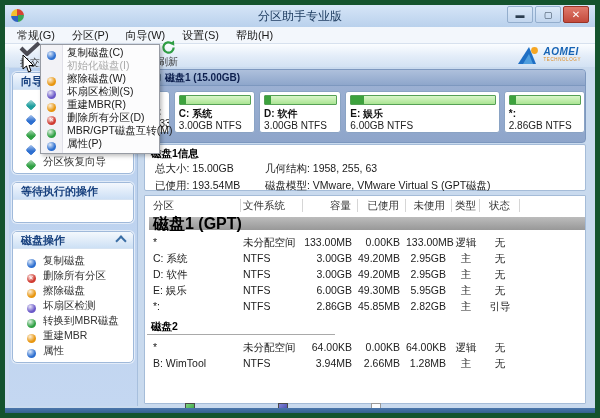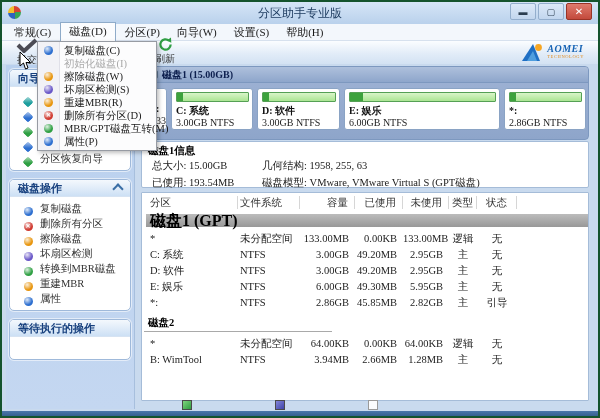--- a/index.html
+++ b/index.html
@@ -1,17 +1,17 @@
 <!DOCTYPE html>
 <html><head>
 <meta charset="utf-8">
 <style>
   html,body{margin:0;padding:0;background:#e8e8e8;font-family:"Liberation Sans","DejaVu Sans",sans-serif;}
   .window{position:relative;width:600px;height:418px;background:#a16207;overflow:hidden;
-    border:2px solid #14532d;box-sizing:border-box;font-family:Liberation Serif, serif;}
+    border:5px solid #14532d;box-sizing:border-box;}
   
   .titlebar{position:absolute;left:0;top:0;right:0;height:22px;
     background:linear-gradient(#d6e5f7,#b9d1ec);border-bottom:1px solid #9db6d4;}
   .app-icon{position:absolute;left:6px;top:4px;width:13px;height:13px;border-radius:50%;
     background:conic-gradient(#d84333 0 25%,#3aa655 25% 50%,#2f63c0 50% 75%,#f3c02e 75%);}
   .title{position:absolute;left:0;right:0;top:3px;text-align:center;font-size:12px;color:#1c3a5e;}
   .win-controls{position:absolute;right:6px;top:1px;display:flex;gap:2px;}
   .wbtn{width:26px;height:17px;display:flex;align-items:center;justify-content:center;
     font-size:9px;color:#2c3e50;background:linear-gradient(#dce9f8,#c2d6ee);
     border:1px solid #93aecd;border-radius:2px;box-sizing:border-box;}
@@ -30,21 +30,21 @@
   .tool-btn svg{display:block;}
   .logo{position:absolute;right:14px;top:1px;display:flex;align-items:center;gap:3px;}
   .logo-text{display:flex;flex-direction:column;line-height:1;}
   .logo-title{font-size:10px;font-weight:bold;font-style:italic;color:#1663b4;letter-spacing:.5px;}
   .logo-sub{font-size:4.5px;color:#e08a1e;letter-spacing:.6px;margin-top:1px;}
   
   .dropdown{position:absolute;left:35px;top:39px;width:118px;background:#fcfcfd;
     border:1px solid #979ba3;box-shadow:2px 2px 4px rgba(0,0,0,.25);z-index:50;padding:2px 0;}
   .dropdown::before{content:"";position:absolute;left:0;top:0;bottom:0;width:21px;
     background:#f2f2f6;border-right:1px solid #e0e0e8;}
-  .menu-item{position:relative;display:flex;align-items:center;height:13px;font-size:10.5px;color:#1a1a1a;}
+  .menu-item{position:relative;display:flex;align-items:flex-end;height:13px;font-size:10.5px;color:#1a1a1a;}
   .menu-item .ic{width:21px;flex:none;display:flex;align-items:center;justify-content:center;z-index:1;}
   .menu-item .lbl{padding-left:5px;white-space:nowrap;}
   .menu-item.disabled .lbl{color:#a9a9a9;}
   
   .orb{width:9px;height:9px;border-radius:50%;
     background:radial-gradient(circle at 35% 30%,rgba(255,255,255,.85),rgba(255,255,255,0) 60%),var(--c,#2d6fd0);
     position:relative;}
   .ic-blue{--c:#2d6fd0}.ic-red{--c:#d03a30}.ic-orange{--c:#e8960f}
   .ic-violet{--c:#6a58c8}.ic-green{--c:#2fa043}.ic-teal{--c:#1e9e9e}
   .orb.x::after{content:"✕";position:absolute;left:0;top:0;width:9px;height:9px;
@@ -128,21 +128,20 @@
     <span class="title">分区助手专业版</span>
     <span class="win-controls">
       <span class="wbtn">▬</span>
       <span class="wbtn">▢</span>
       <span class="wbtn close">✕</span>
     </span>
   </div>
 
   <div class="menubar">
     <span class="mitem">常规(G)</span>
-    <span class="mitem open">磁盘(D)</span>
     <span class="mitem">分区(P)</span>
     <span class="mitem">向导(W)</span>
     <span class="mitem">设置(S)</span>
     <span class="mitem">帮助(H)</span>
   </div>
 
   <div class="toolbar">
     <div class="tool-btn commit-btn">
       <svg width="26" height="15" viewBox="0 0 26 15">
         <polyline points="4,7 10,13 22,2" fill="none" stroke="#4c4c55" stroke-width="4"></polyline>
@@ -205,20 +204,27 @@
             <span class="ic">
                 <span class="dmd ic-green"></span>
               </span>
             <span class="lbl">分区恢复向导</span>
           </div>
         </div>
       </div>
 
       <div class="spanel">
         <div class="spanel-header">
+          <span>等待执行的操作</span>
+        </div>
+        <div class="spanel-body pending-body"></div>
+      </div>
+
+      <div class="spanel">
+        <div class="spanel-header">
           <span>磁盘操作</span>
           <span class="grow"></span>
           <span class="collapse-ic"></span>
         </div>
         <div class="spanel-body">
           <div class="sitem">
             <span class="ic">
                 <span class="orb ic-blue"></span>
               </span>
             <span class="lbl">复制磁盘</span>
@@ -253,27 +259,20 @@
               </span>
             <span class="lbl">重建MBR</span>
           </div>
           <div class="sitem">
             <span class="ic">
                 <span class="orb ic-blue"></span>
               </span>
             <span class="lbl">属性</span>
           </div>
         </div>
-      </div>
-
-      <div class="spanel">
-        <div class="spanel-header">
-          <span>等待执行的操作</span>
-        </div>
-        <div class="spanel-body pending-body"></div>
       </div>
     </div>
 
     <div class="main">
 
       <div class="disk-panel">
         <div class="disk-panel-header">
           <span class="disk-ic"></span>
           <span>磁盘1 (15.00GB)</span>
         </div>

